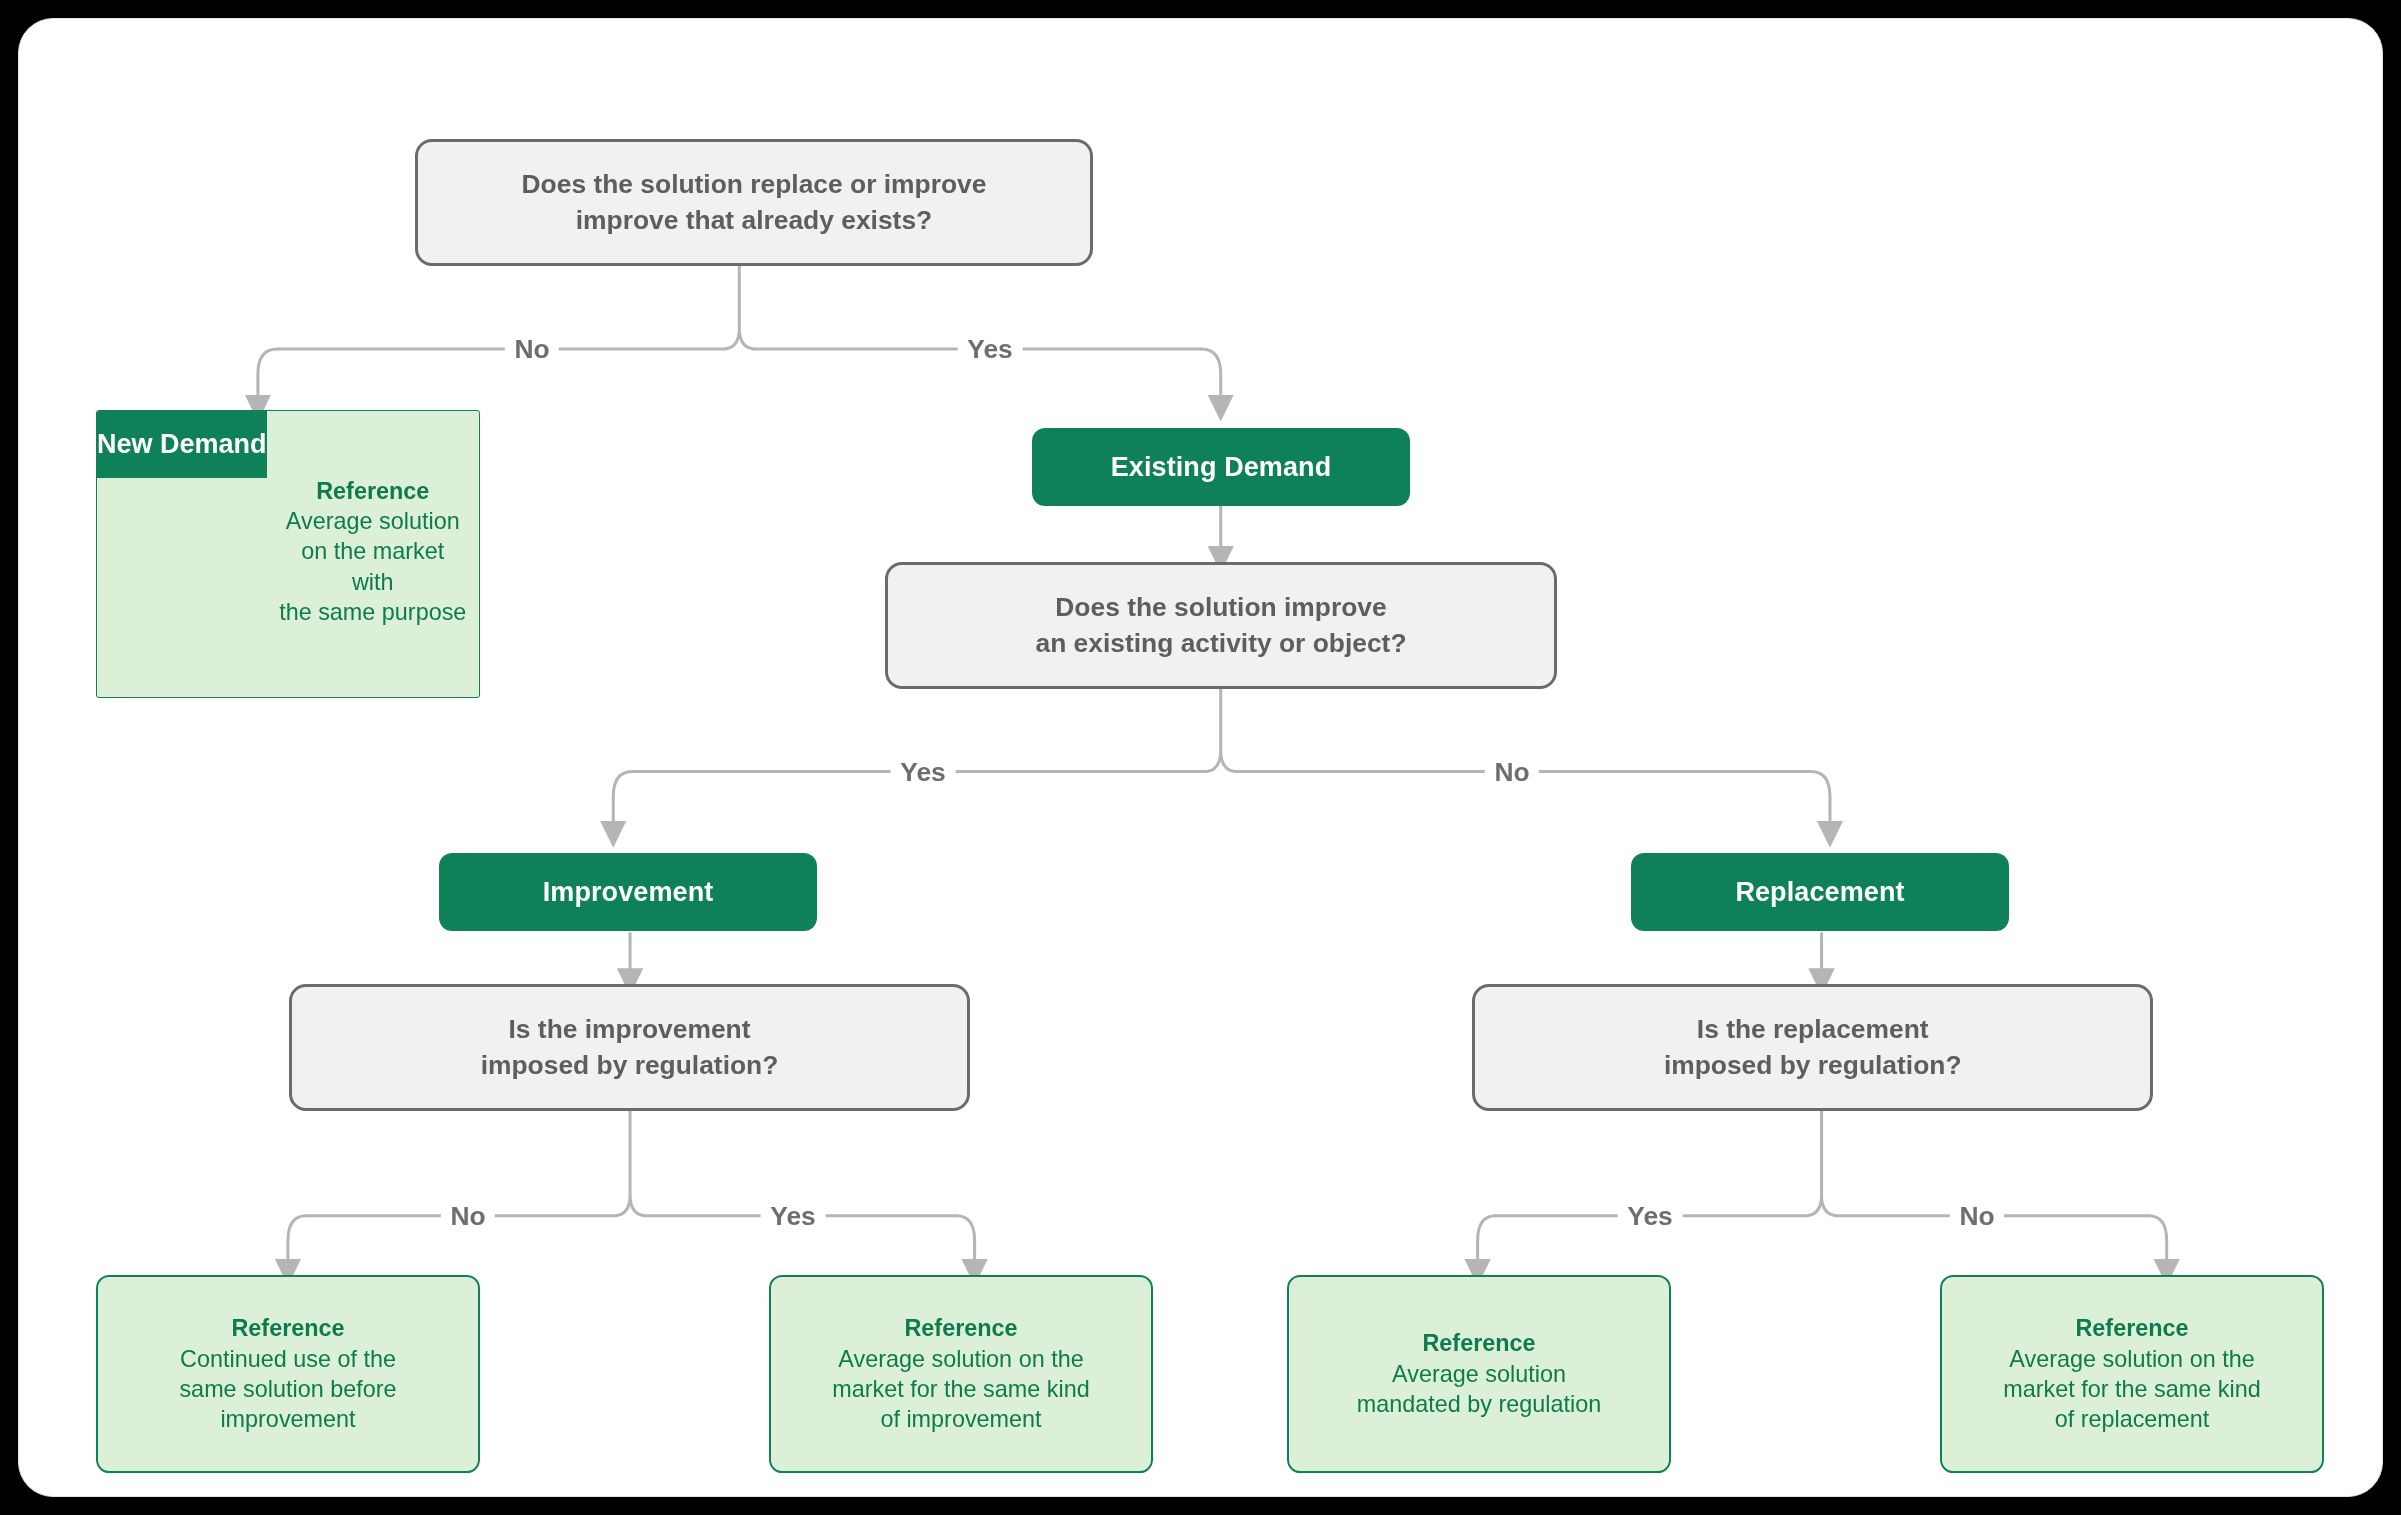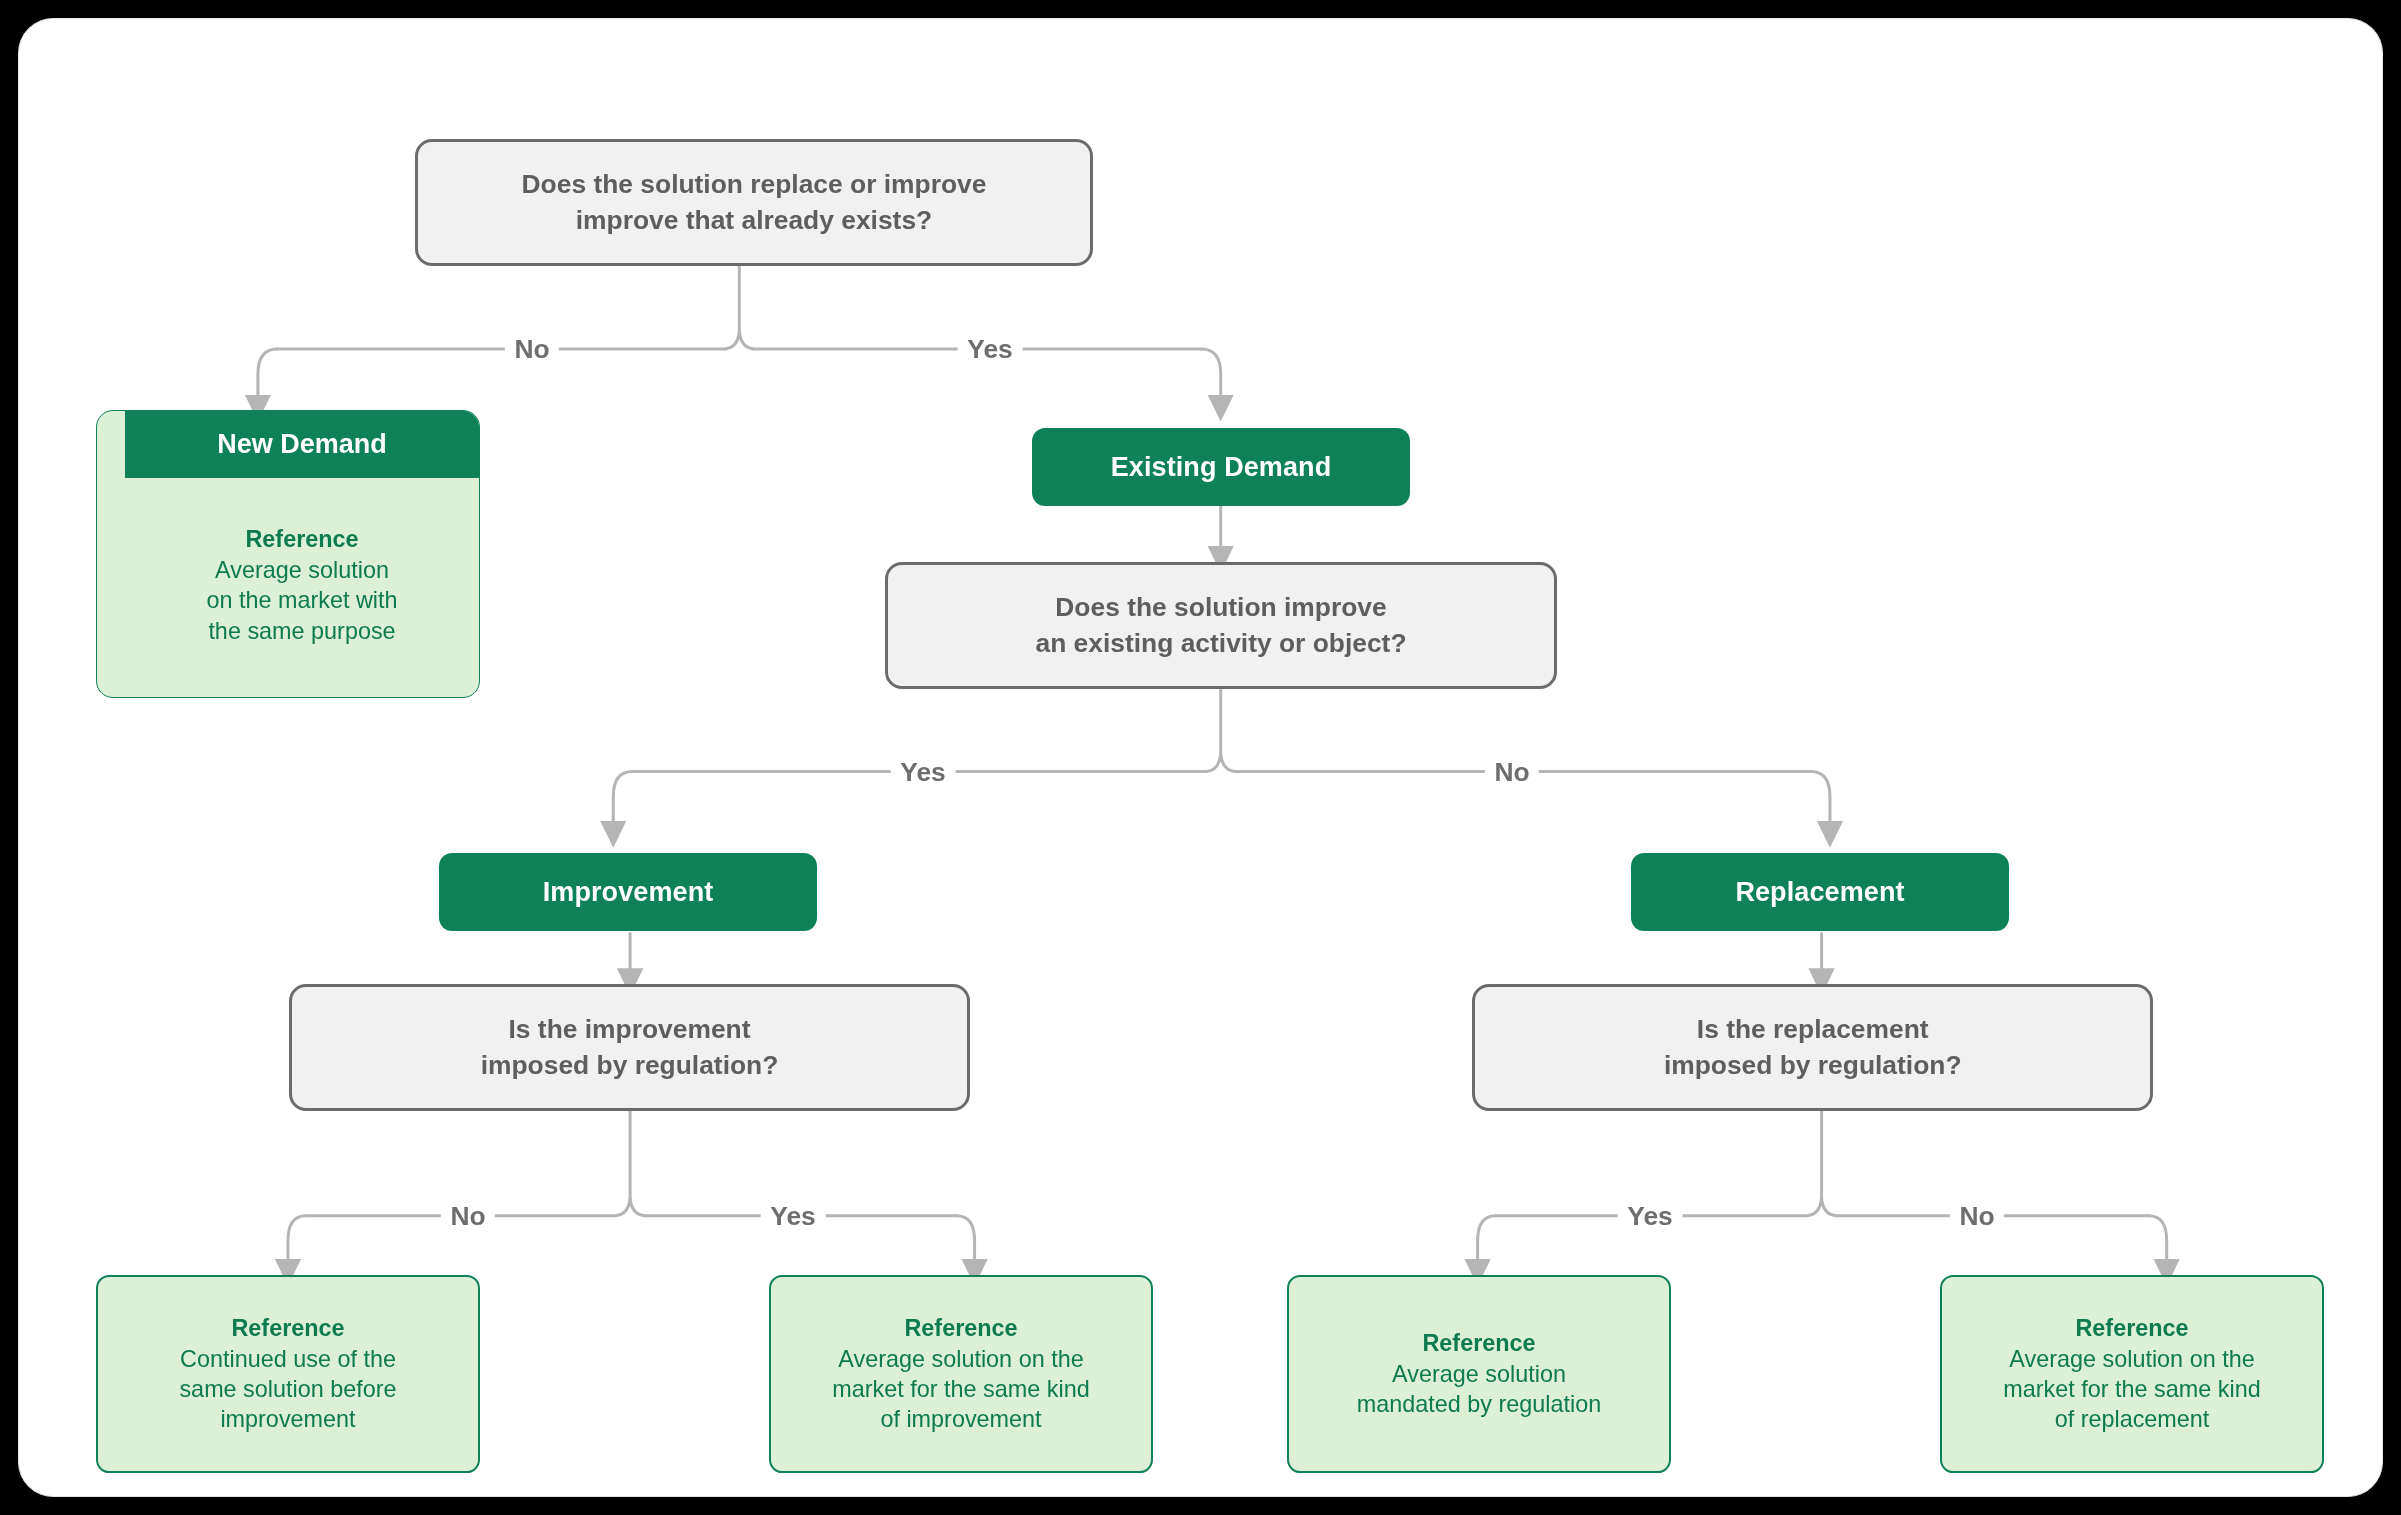--- a/index.html
+++ b/index.html
@@ -40,25 +40,25 @@
     border-radius:13.2px;
     display:flex;align-items:center;justify-content:center;
     color:#ffffff;
     font-weight:bold;
     font-size:27px;
     letter-spacing:0.1px;
   }
 
   
   .combo{
-    border-radius:17px;
+    border-radius:3px;
     overflow:hidden;
     border:1.8px solid #0e8158;
     background:#dcf0d8;
-    display:flex;flex-direction:column;padding-left:28px;
+    display:flex;flex-direction:row;
   }
   .combo-head{
     background:#0e8158;
     color:#fff;font-weight:bold;font-size:27px;
     display:flex;align-items:center;justify-content:center;
     height:67px;flex:none;
   }
   .combo-body{
     flex:1;
     display:flex;flex-direction:column;align-items:center;justify-content:center;

